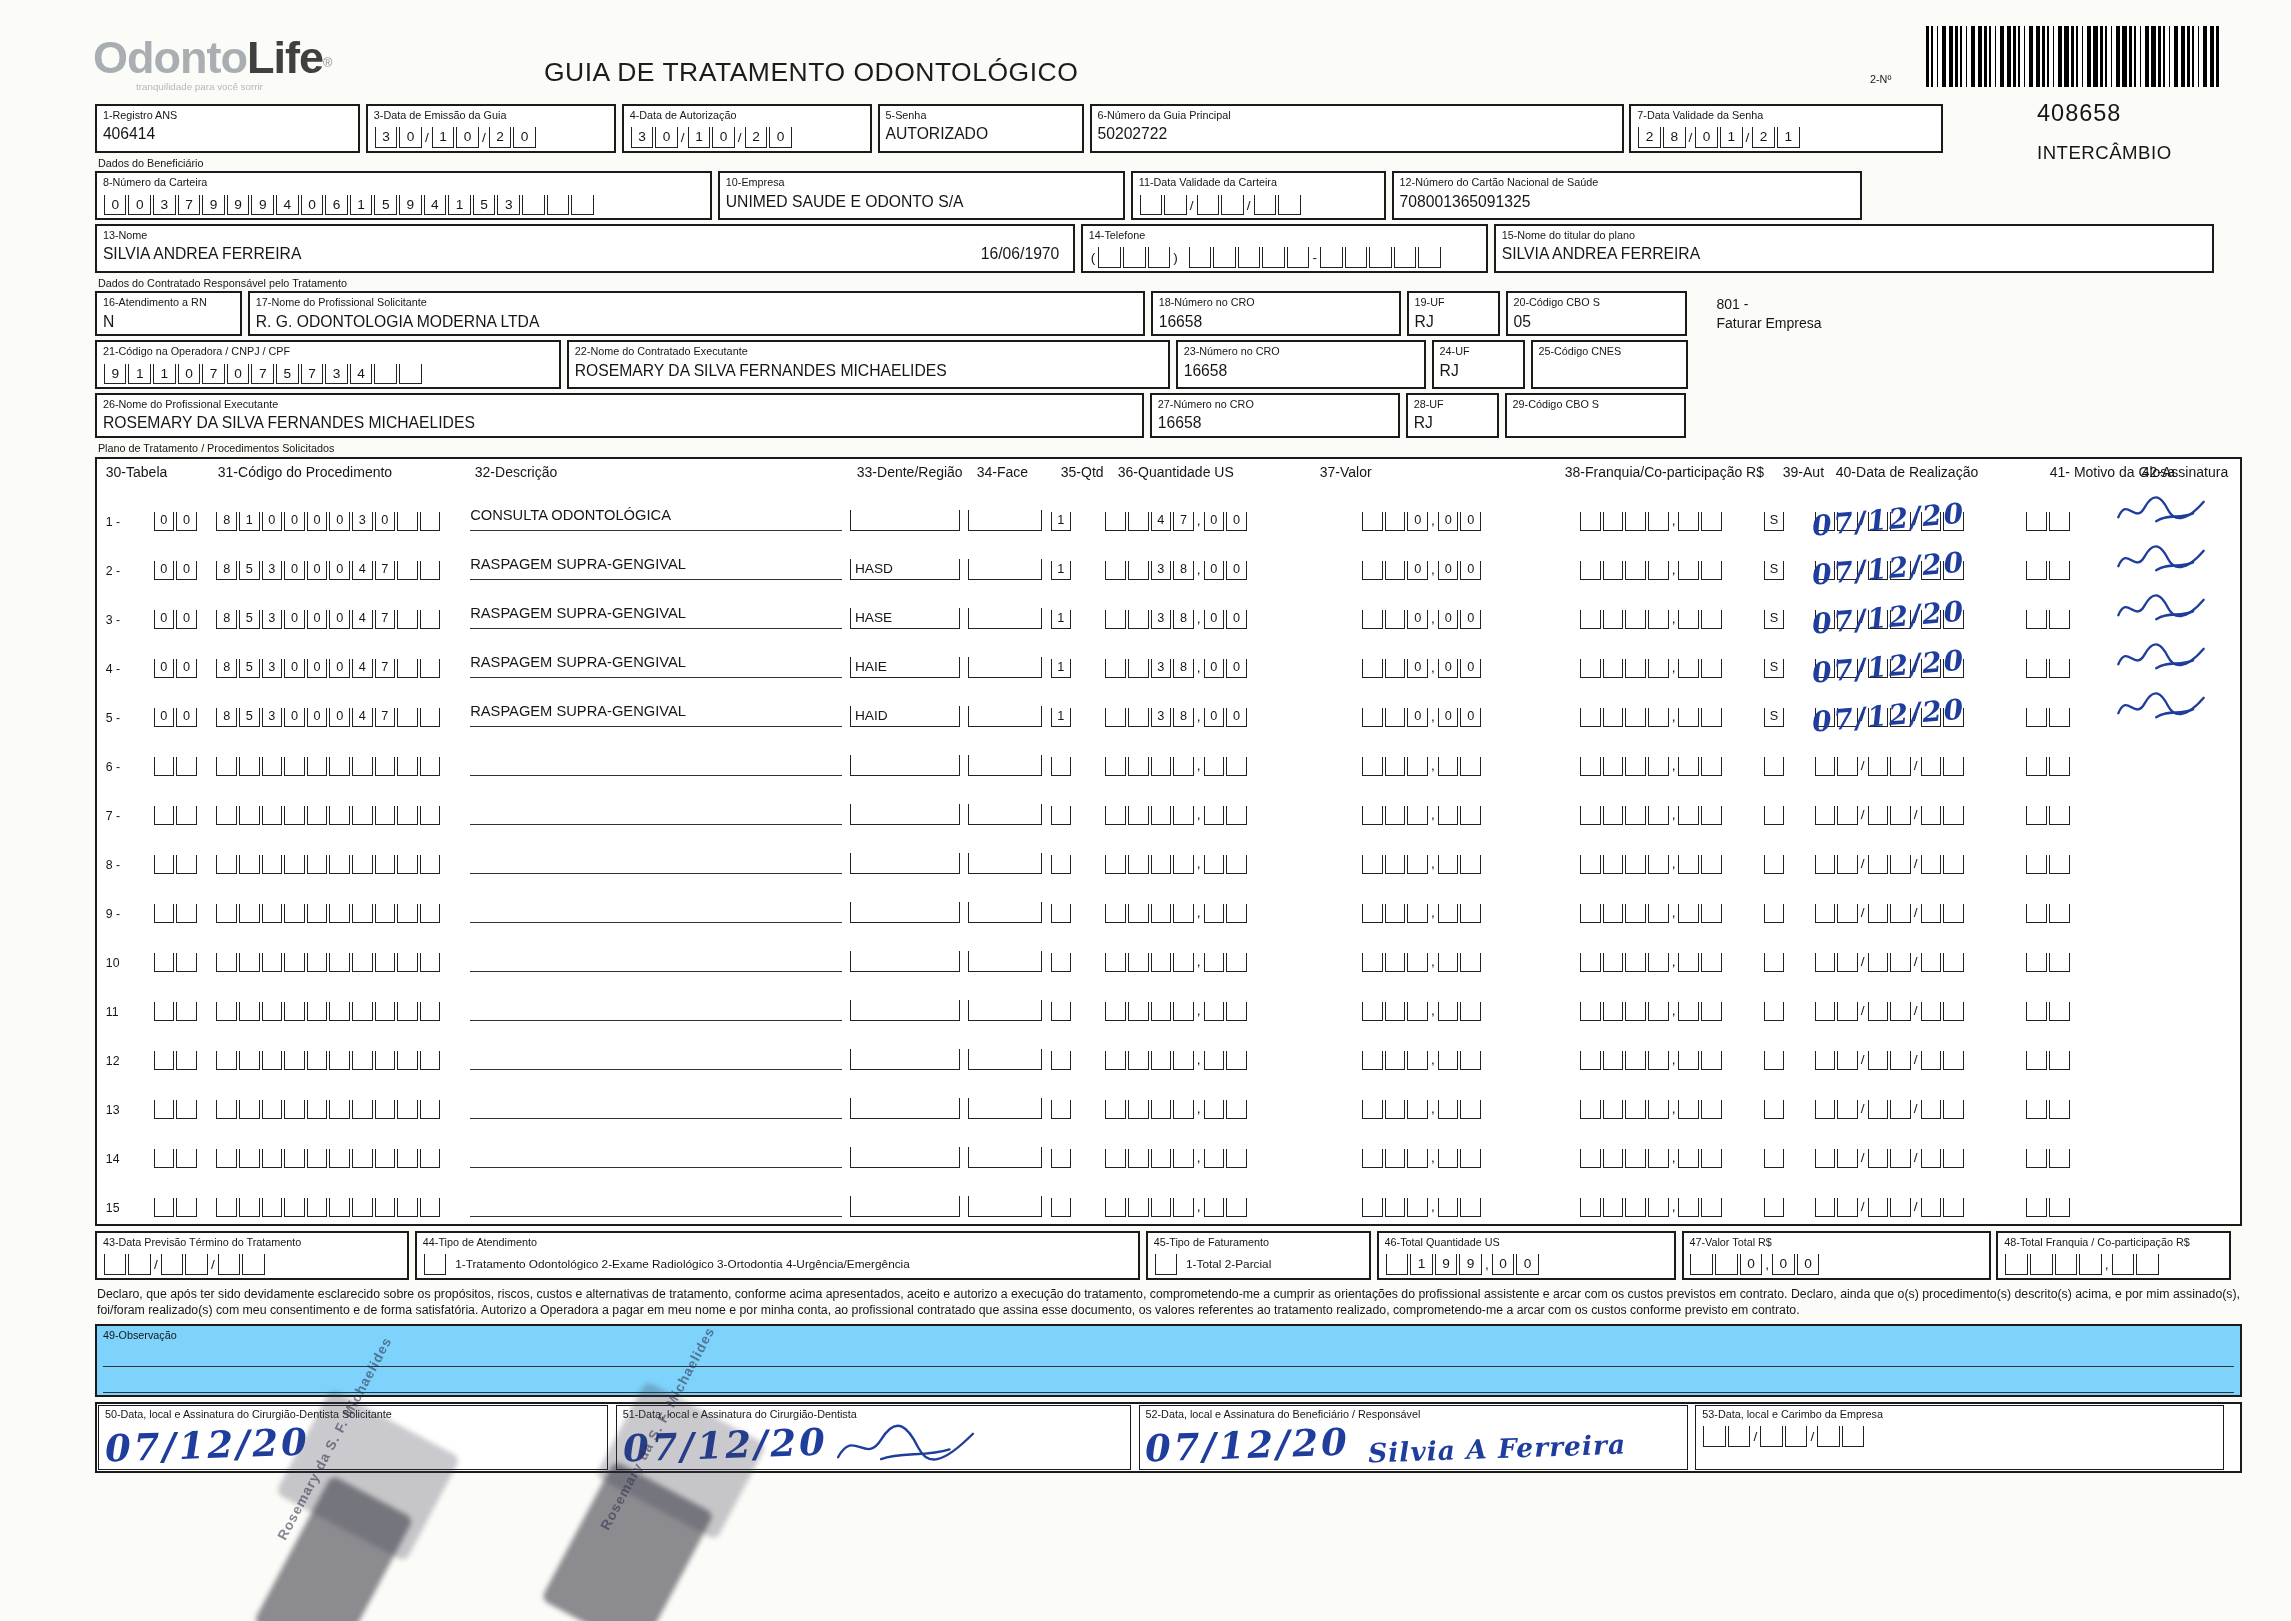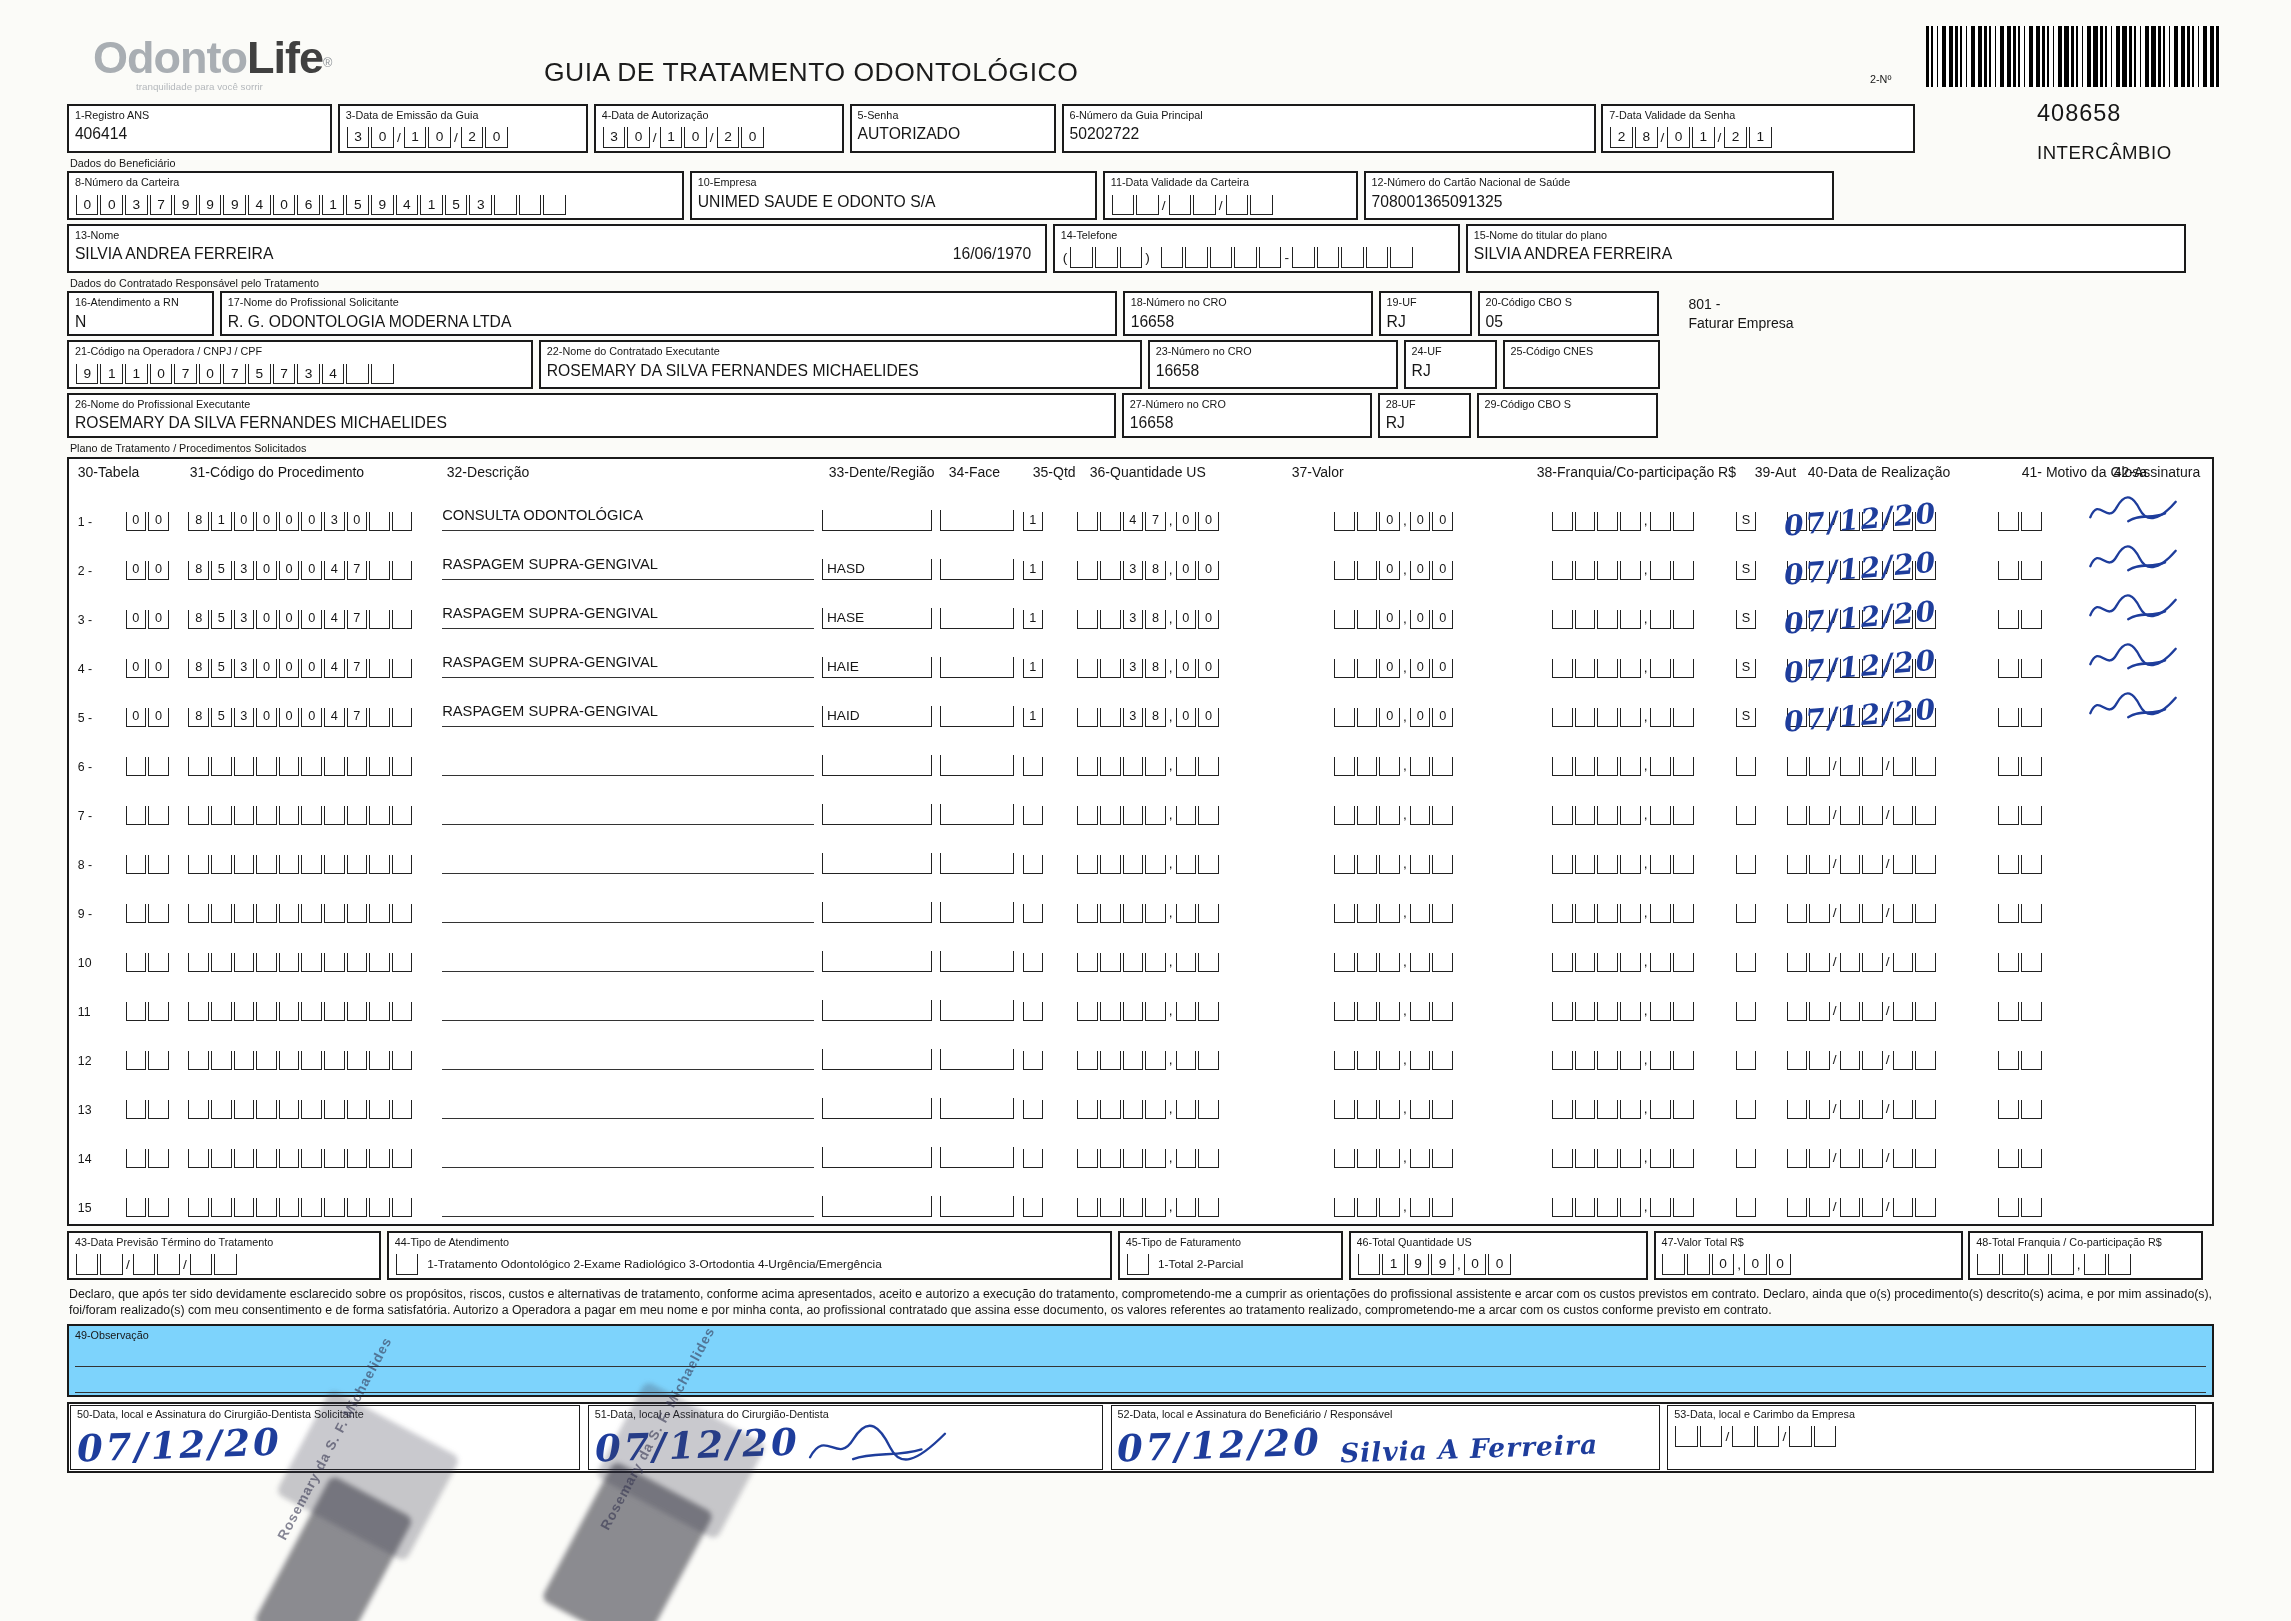--- a/index.html
+++ b/index.html
@@ -11,21 +11,21 @@
   .logo .p2{font-size:45px;font-weight:bold;color:#404040;letter-spacing:-1px;}
   .logo .reg{font-size:12.7px;color:#8d9297;vertical-align:super;}
   .logo .tag{font-size:9.8px;color:#b4b8bc;margin:2px 0 0 43px;}
   .title{position:absolute;left:544px;top:57px;font-size:26.5px;letter-spacing:0.5px;color:#1c1c1c;}
   .barcode{position:absolute;left:1926px;top:25.5px;width:294px;height:61px;
     background:repeating-linear-gradient(90deg,#000 0 2.9px,#fff 2.9px 4.9px,#000 4.9px 6.9px,#fff 6.9px 10.8px,#000 10.8px 11.8px,#fff 11.8px 15.7px,#000 15.7px 19.6px,#fff 19.6px 22.5px,#000 22.5px 27.4px,#fff 27.4px 29px);}
   .bc-label{position:absolute;left:1870px;top:73px;font-size:10.8px;}
   .guide-no{position:absolute;left:2037px;top:100px;font-size:23.5px;letter-spacing:1px;}
   .guide-type{position:absolute;left:2037px;top:142px;font-size:18.6px;letter-spacing:0.5px;}
   
-  .form{position:absolute;left:67px;top:104px;width:2147px;}
+  .form{position:absolute;left:95px;top:104px;width:2147px;}
   .frow{display:flex;gap:5.9px;margin-bottom:3.9px;align-items:stretch;}
   .fbox{border:2px solid #1a1a1a;background:#fff;padding:2.9px 5.9px;min-height:45px;box-sizing:border-box;position:relative;}
   .flabel{font-size:10.8px;line-height:1.15;white-space:nowrap;overflow:hidden;}
   .fvalue{font-size:15.7px;margin-top:3.9px;white-space:nowrap;}
   .split{display:flex;justify-content:space-between;padding-right:7.8px;}
   .section-label{font-size:10.8px;margin:1px 0 2.9px 2.9px;}
   .note801{font-size:14px;margin-left:24px;line-height:1.3;align-self:flex-start;padding-top:3.9px;}
   
   .comb{display:flex;align-items:flex-end;margin-top:5.9px;}
   .comb-cell{display:inline-block;width:20.6px;height:19.6px;border:1.5px solid #222;border-top:none;

